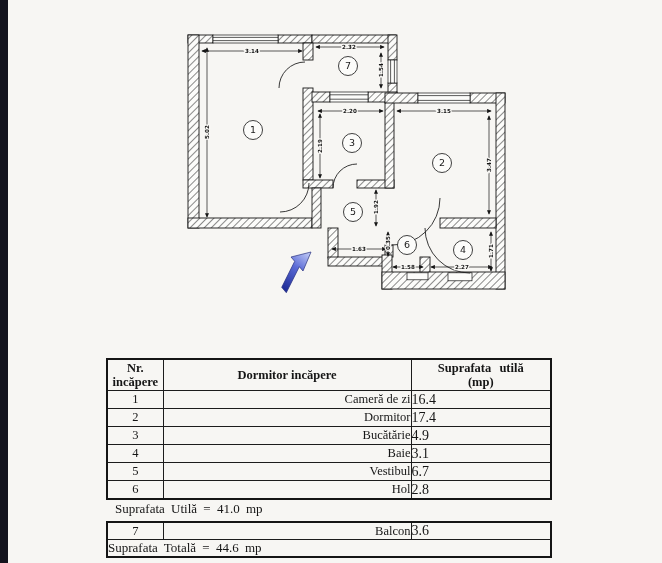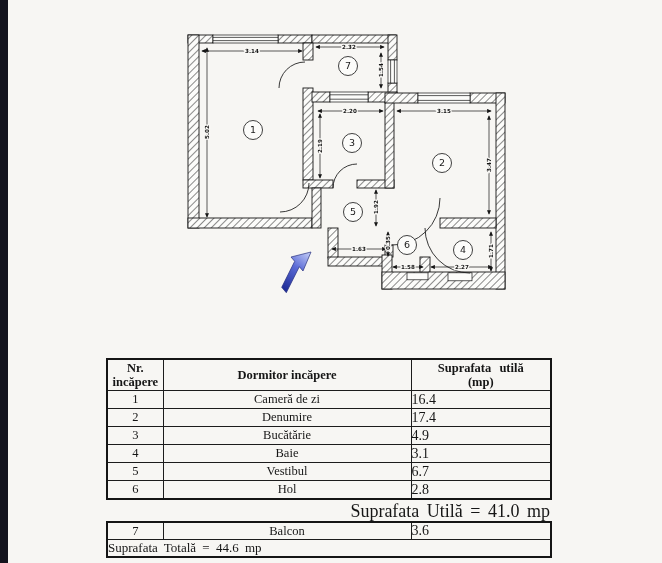--- a/index.html
+++ b/index.html
@@ -10,24 +10,24 @@
 
   
   .tbl{position:absolute;border-collapse:collapse;table-layout:fixed;background:transparent;}
   .tbl td,.tbl th{border:1.5px solid #1c1c1c;font-family:"Liberation Serif",serif;
                   color:#161616;padding:0;vertical-align:middle;}
   .tbl{border:2px solid #151515;}
   .main-table{left:106px;top:358px;width:444px;}
   .hdr{font-weight:bold;font-size:12.5px;text-align:center;line-height:1.12;height:30px;}
   .hdr .ws{word-spacing:5px;}
   .cell-nr{width:56px;text-align:center;font-size:12.5px;height:17px;}
-  .cell-name{width:248px;text-align:center;padding-left:17px;font-size:12.5px;height:17px;}
+  .cell-name{width:248px;text-align:right;padding-left:17px;font-size:12.5px;height:17px;}
   .cell-area{width:140px;text-align:left;font-size:14px;height:17px;}
-  .subtotal{position:absolute;left:106px;top:501px;width:444px;text-align:right;
-            font-size:18px;color:#161616;word-spacing:3px;}
+  .subtotal{position:absolute;left:115px;top:501px;width:444px;text-align:left;
+            font-size:13px;color:#161616;word-spacing:3px;}
   .balcony-table{left:106px;top:521px;width:444px;}
   .balcony-table td{height:16px;}
   .total-cell{height:21px;text-align:left;font-size:13px;word-spacing:3px;}
 </style>
 </head>
 <body>
 
 <div class="screen">
   <div class="left-bar"></div>
 
@@ -173,21 +173,21 @@
       </tr>
     </thead>
     <tbody id="rows-body">
         <tr>
       <td class="cell-nr">1</td>
       <td class="cell-name">Cameră de zi</td>
       <td class="cell-area">16.4</td>
     </tr>
         <tr>
       <td class="cell-nr">2</td>
-      <td class="cell-name">Denumire</td>
+      <td class="cell-name">Dormitor</td>
       <td class="cell-area">17.4</td>
     </tr>
         <tr>
       <td class="cell-nr">3</td>
       <td class="cell-name">Bucătărie</td>
       <td class="cell-area">4.9</td>
     </tr>
         <tr>
       <td class="cell-nr">4</td>
       <td class="cell-name">Baie</td>

